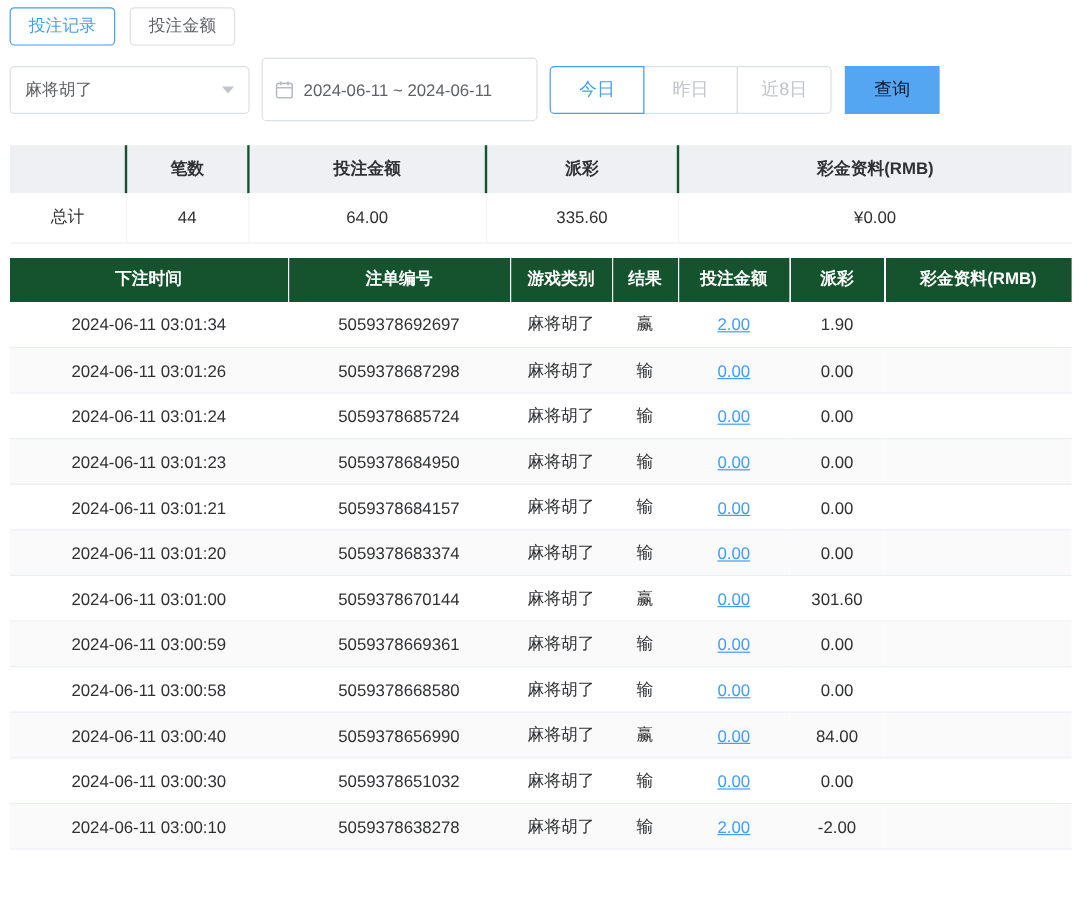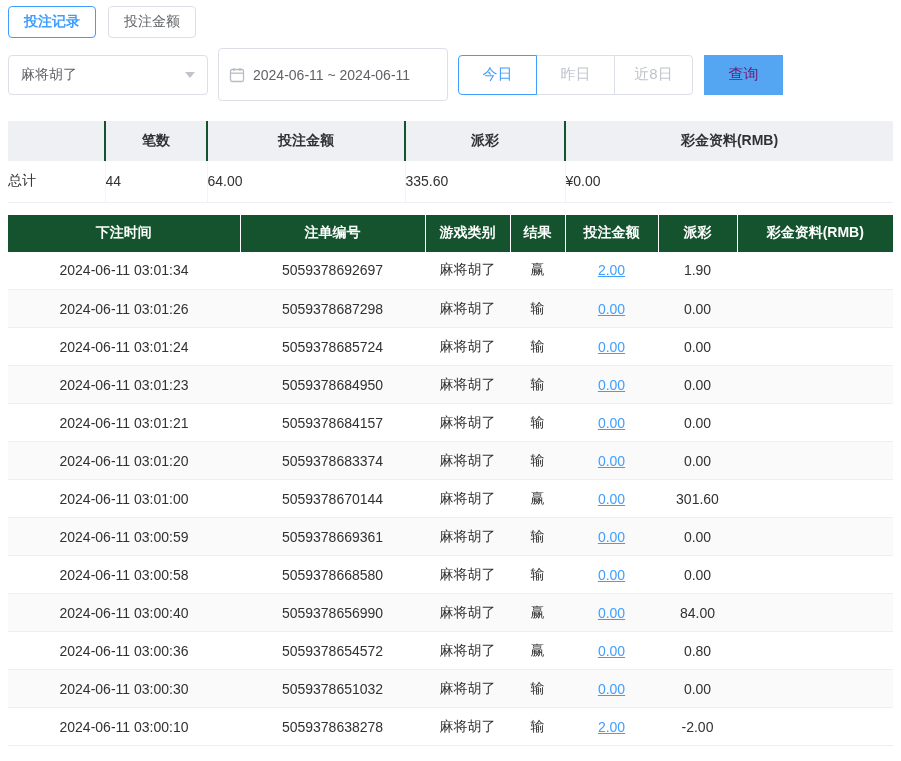--- a/index.html
+++ b/index.html
@@ -5,53 +5,53 @@
   * { box-sizing: border-box; margin: 0; padding: 0; }
   html, body { width: 901px; height: 761px; overflow: hidden; background: #fff; }
   body { font-family: "Liberation Sans", "DejaVu Sans", sans-serif; font-size: 14px; color: #303133; }
   .page { padding: 6px 8px 0 8px; }
 
   
   .tabs-row { display: flex; gap: 12px; align-items: center; }
   .tab { height: 32px; padding: 0 15px; border: 1px solid #dcdfe6; border-radius: 4px;
          background: #fff; color: #606266; font-size: 14px; cursor: pointer;
          font-family: inherit; }
-  .tab.active { border-color: #409eff; color: #409eff; font-weight: bold; }
+  .tab.active { border-color: #409eff; color: #409eff; }
 
   
   .filter-row { display: flex; align-items: center; margin-top: 10px; }
   .select { width: 200px; height: 40px; border: 1px solid #dcdfe6; border-radius: 4px;
             display: flex; align-items: center; justify-content: space-between;
             padding: 0 12px; color: #606266; cursor: pointer; background: #fff; }
   .caret { width: 0; height: 0; border-left: 5px solid transparent;
            border-right: 5px solid transparent; border-top: 6px solid #c0c4cc; }
   .date-picker { margin-left: 10px; width: 230px; height: 53px; border: 1px solid #dcdfe6;
                  border-radius: 4px; display: flex; align-items: center; gap: 8px;
                  padding: 0 10px; color: #606266; cursor: pointer; background: #fff; }
   .cal-icon { display: inline-flex; }
   .btn-group { display: flex; margin-left: 10px; }
   .qbtn { width: 79px; height: 40px; border: 1px solid #dcdfe6; background: #fff;
           color: #c0c4cc; font-size: 15px; cursor: pointer; margin-left: -1px;
           font-family: inherit; }
   .qbtn:first-child { margin-left: 0; border-radius: 4px 0 0 4px; }
   .qbtn:last-child { border-radius: 0 4px 4px 0; }
   .qbtn.active { border-color: #409eff; color: #409eff; position: relative; z-index: 1; }
   .search-btn { margin-left: 11px; width: 79px; height: 40px; border: none;
-                border-radius: 0; background: #54a5f2; color: #701a75; font-size: 15px;
+                border-radius: 0; background: #54a5f2; color: #0f172a; font-size: 15px;
                 cursor: pointer; font-family: inherit; }
 
   
   table { border-collapse: collapse; table-layout: fixed; width: 885px; }
   th, td { overflow: hidden; white-space: nowrap; }
 
   .summary-table { margin-top: 20px; }
   .summary-table th { background: #eef0f3; height: 40px; font-weight: bold; font-size: 14px;
                       color: #303133; text-align: center; border-right: 2px solid #14532d; }
   .summary-table th:last-child { border-right: none; }
-  .summary-table td { height: 41px; border-bottom: 1px solid #ebeef5;
+  .summary-table td { height: 41px; text-align: center; border-bottom: 1px solid #ebeef5;
                       border-right: 1px solid #f2f4f7; }
   .summary-table td:last-child { border-right: none; }
 
   .main-table { margin-top: 12px; }
   .main-table th { background: #14532d; color: #fff; height: 37px; font-weight: bold;
                    font-size: 14px; text-align: center; border-right: 1px solid #fff; }
   .main-table th:last-child { border-right: none; }
   .main-table td { height: 38px; text-align: center; border-bottom: 1px solid #ebeef5;
                    color: #303133; }
   .main-table tbody tr:nth-child(even) { background: #fafafa; }
@@ -226,29 +226,20 @@
         <tr>
           <td>2024-06-11 03:00:40</td>
           <td>5059378656990</td>
           <td>麻将胡了</td>
           <td>赢</td>
           <td><a class="link">0.00</a></td>
           <td>84.00</td>
           <td></td>
         </tr>
         <tr>
-          <td>2024-06-11 03:00:36</td>
-          <td>5059378654572</td>
-          <td>麻将胡了</td>
-          <td>赢</td>
-          <td><a class="link">0.00</a></td>
-          <td>0.80</td>
-          <td></td>
-        </tr>
-        <tr>
           <td>2024-06-11 03:00:30</td>
           <td>5059378651032</td>
           <td>麻将胡了</td>
           <td>输</td>
           <td><a class="link">0.00</a></td>
           <td>0.00</td>
           <td></td>
         </tr>
         <tr>
           <td>2024-06-11 03:00:10</td>

